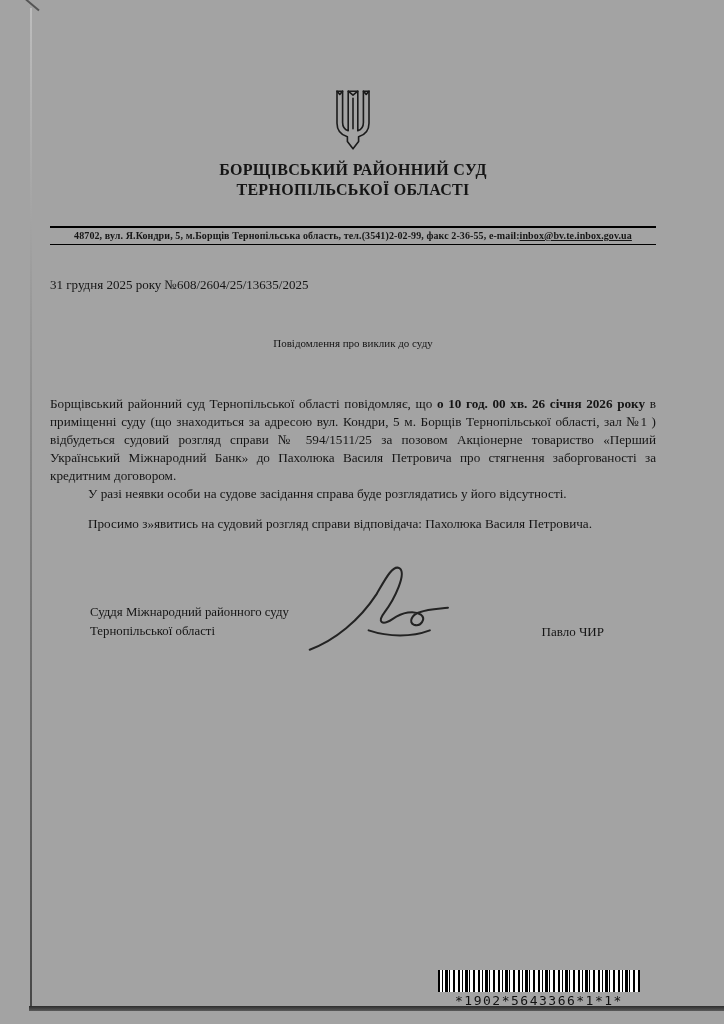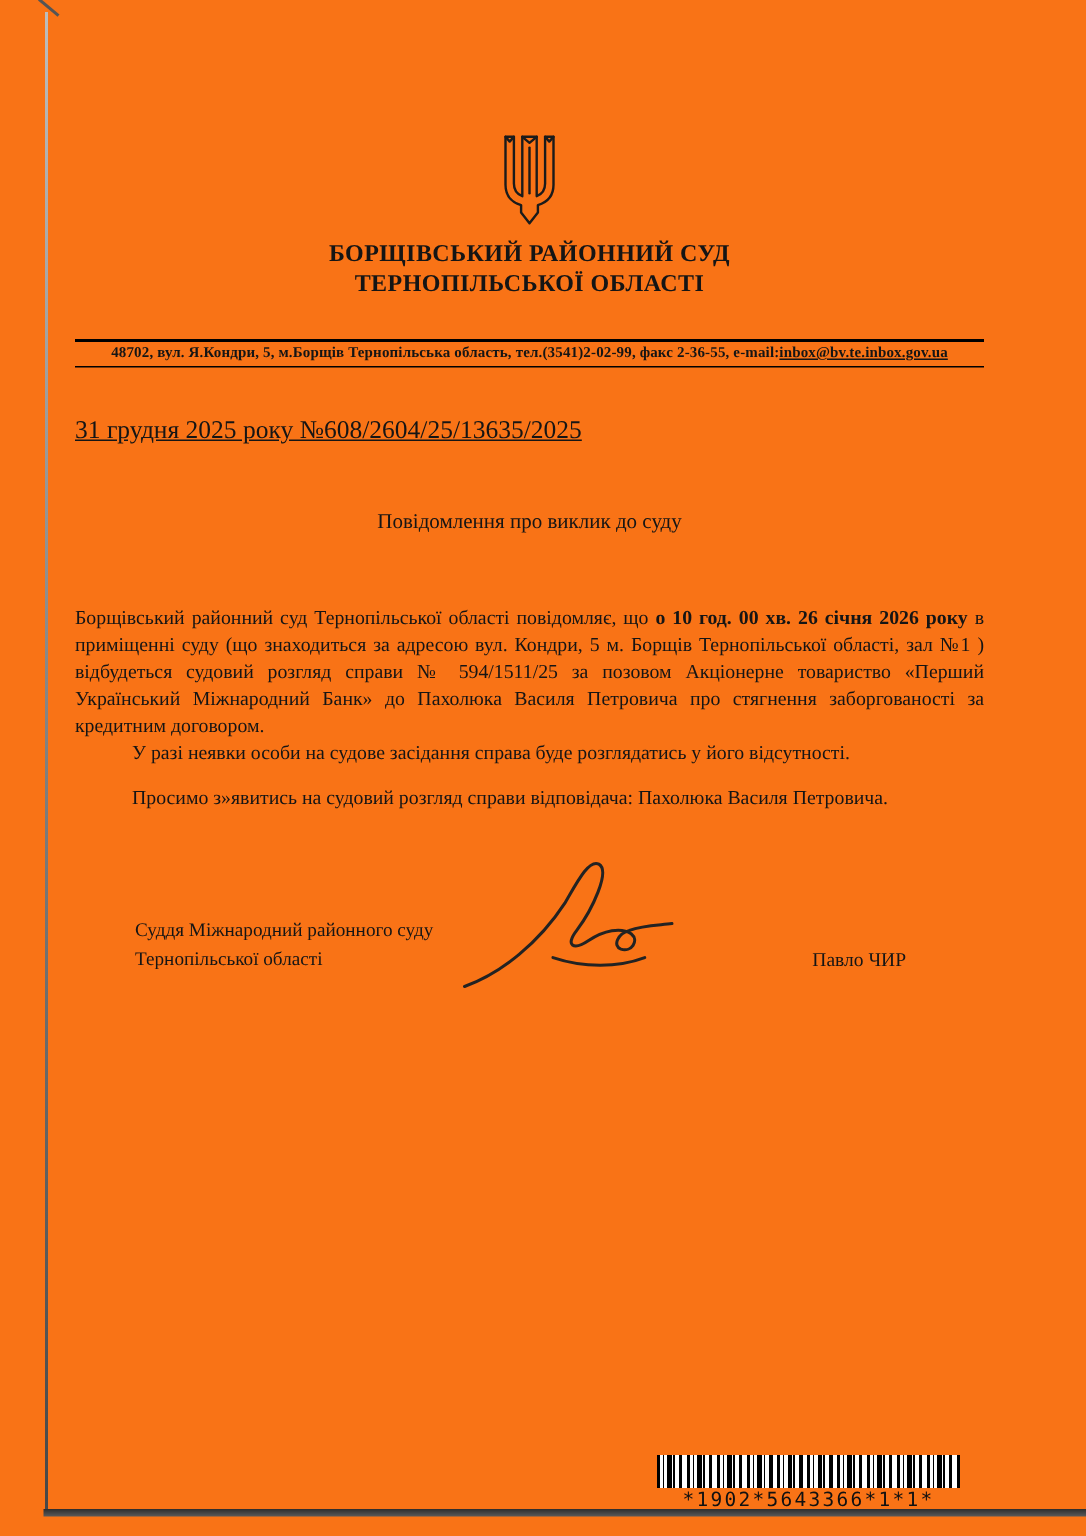--- a/index.html
+++ b/index.html
@@ -1,20 +1,20 @@
 <!DOCTYPE html>
 <html><head>
 <meta charset="utf-8">
 <style>
   html, body { margin: 0; padding: 0; background: #ffffff; }
   .scan {
     position: relative;
     width: 724px;
     height: 1024px;
-    background: #f97316;
+    background: #a3a3a3;
     overflow: hidden;
     font-family: "Liberation Serif", "DejaVu Serif", serif;
     color: #151515;
   }
   
   .edge-left {
     position: absolute; left: 30px; top: 8px; width: 2px; height: 1000px;
     background: linear-gradient(180deg, #bdbdbd, #7a7a7a 55%, #474747);
   }
   .edge-bottom {
@@ -38,23 +38,23 @@
   .address-bar {
     margin-top: 26px;
     border-top: 2px solid #000;
     border-bottom: 1.5px solid #000;
     padding: 2px 0 3px 0;
     font-weight: bold; font-size: 10px; letter-spacing: 0.1px;
     white-space: nowrap; text-align: center;
   }
   .address-bar .email { text-decoration: underline; }
 
-  .date-line { margin-top: 32px; font-size: 17px; text-decoration: underline; }
+  .date-line { margin-top: 32px; font-size: 13px; }
 
-  .doc-title { margin-top: 44px; text-align: center; font-size: 14px; }
+  .doc-title { margin-top: 44px; text-align: center; font-size: 11px; }
 
   .body-text { margin-top: 46px; font-size: 13.2px; line-height: 18px; text-align: justify; }
   .para { margin: 0; }
   .indent { text-indent: 38px; }
   .gap { margin-top: 12px; }
 
   .signature-row {
     position: relative; margin-top: 70px;
     display: flex; justify-content: space-between; align-items: flex-end;
     padding: 0 52px 0 40px;

